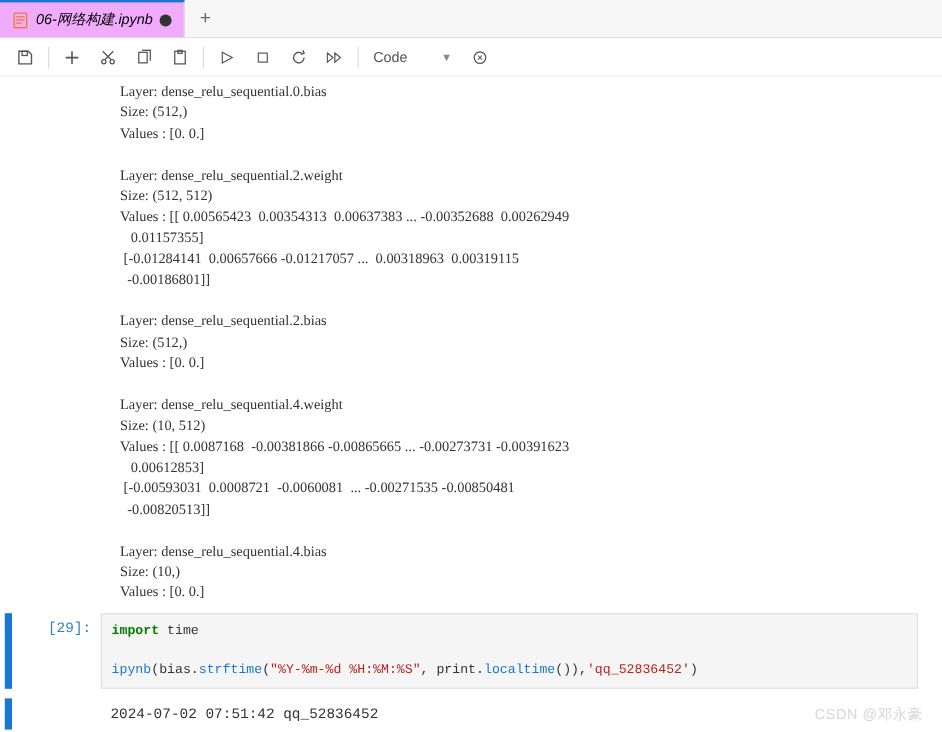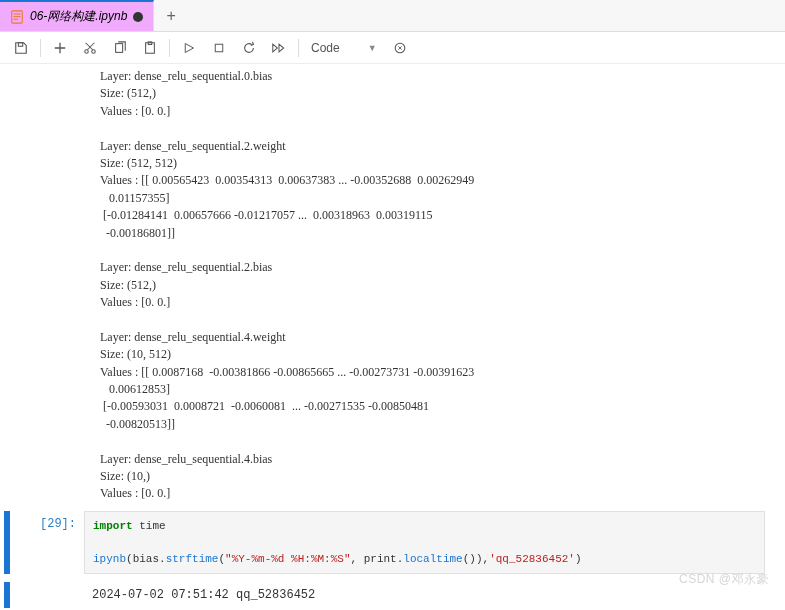--- a/index.html
+++ b/index.html
@@ -19,21 +19,21 @@
 .notebook { height: calc(610px - 64px); overflow: hidden; padding: 0 0 0 4px; }
 .output-block { margin-left: 96px; font-family: Liberation Serif, serif; font-size: 12px; line-height: 1.45; color: #333; white-space: pre; padding-top: 4px; }
 .cell-wrap { display: flex; margin-top: 8px; }
 .gutter { width: 6px; background: #1976d2; margin-right: 4px; }
 .prompt { width: 70px; text-align: right; color: #307fc1; font-family: "Consolas","Courier New",monospace; font-size: 12px; padding: 6px 8px 0 0; flex-shrink: 0; }
 .code-cell { flex: 1; background: #f5f5f5; border: 1px solid #e0e0e0; padding: 6px 8px; font-family: "Consolas","Courier New",monospace; font-size: 11px; line-height: 1.5; margin-right: 20px; }
 .kw { color: #008000; font-weight: bold; }
 .fn { color: #1976d2; }
 .str { color: #ba2121; }
 .out-line { flex: 1; font-family: "Consolas","Courier New",monospace; font-size: 12px; padding: 6px 8px; margin-right: 20px; color: #333; }
-.watermark { position: absolute; bottom: 22px; right: 16px; color: #d6d6d6; font-size: 12px; letter-spacing: 0.5px; pointer-events: none; }
+.watermark { position: absolute; bottom: 6px; right: 16px; color: #d6d6d6; font-size: 12px; letter-spacing: 0.5px; pointer-events: none; }
 </style>
 </head>
 <body>
 
 <div class="tabbar">
   <div class="tab active">
     <svg class="nb-icon" viewBox="0 0 16 16">
         <rect x="2" y="1" width="12" height="14" rx="1" fill="none" stroke="#f37726" stroke-width="1.2"></rect>
         <rect x="4" y="4" width="8" height="1.2" fill="#f37726"></rect>
         <rect x="4" y="7" width="8" height="1.2" fill="#f37726"></rect>

